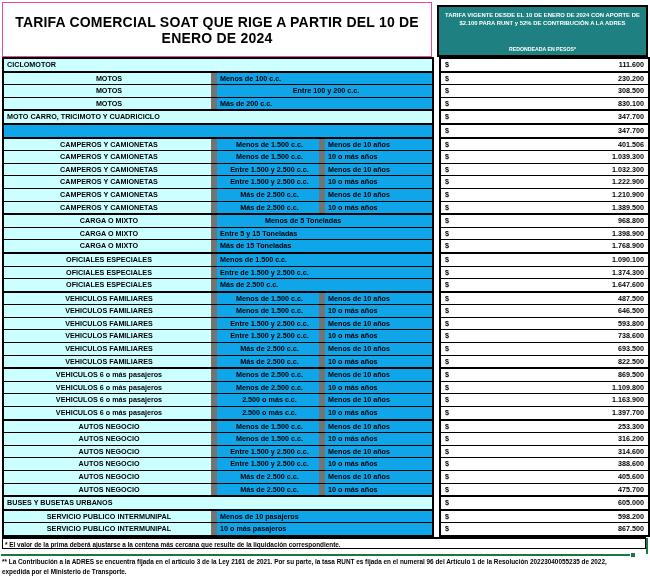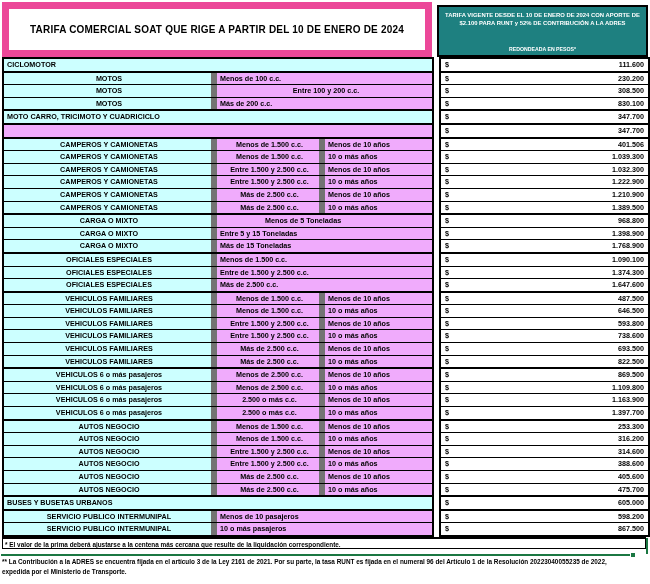--- a/index.html
+++ b/index.html
@@ -1,31 +1,31 @@
 <!DOCTYPE html>
 <html><head>
 <meta charset="utf-8">
 <style>
   html,body{margin:0;padding:0;background:#ffffff;}
   body{width:650px;height:584px;font-family:"Liberation Sans",sans-serif;}
   .sheet{position:relative;width:650px;height:584px;background:#fff;overflow:hidden;}
 
   
   .header{display:flex;align-items:stretch;padding:2px 0 0 2px;height:55px;box-sizing:content-box;}
-  .title-cell{width:430px;border:7px solid #ec4899;box-sizing:border-box;display:flex;align-items:center;justify-content:center;
-    font-weight:bold;font-size:10px;text-align:center;letter-spacing:.2px;background:#fff;}
+  .title-cell{width:430px;border:1px solid #ec4899;box-sizing:border-box;display:flex;align-items:center;justify-content:center;
+    font-weight:bold;font-size:14px;text-align:center;letter-spacing:.2px;background:#fff;}
   .hgap{width:5px;}
   .teal-box{width:211px;box-sizing:border-box;margin-top:3px;background:#1E8080;border:2px solid #000;color:#fff;
     font-weight:bold;text-align:center;display:flex;flex-direction:column;justify-content:space-between;padding:4px 5px 2px 5px;}
   .teal-main{font-size:5.9px;line-height:8px;}
   .teal-sub{font-size:5.2px;line-height:7px;margin-top:2px;}
 
   
   .main{display:flex;margin-left:2px;}
-  .left-stack{width:432px;border:2px solid #000;box-sizing:border-box;background:#f0abfc;}
+  .left-stack{width:432px;border:2px solid #000;box-sizing:border-box;background:#0ea5e9;}
   .vgap{width:5px;}
   .right-stack{width:211px;border:2px solid #000;box-sizing:border-box;background:#fff;}
   .trow{height:11.6px;border-top:1px solid #000;box-sizing:content-box;}
   .left-stack .trow:first-child,.right-stack .trow:first-child{border-top:0;}
   .trow.gs{border-top-width:2px;}
   .lrow{display:grid;grid-template-columns:213px 108px 107px;}
   .cell{font-size:7.2px;font-weight:bold;line-height:11.6px;padding-left:3px;white-space:nowrap;overflow:hidden;box-sizing:border-box;}
   .cat{background:#CCFFFF;}
   .br{border-right:6px solid #737373;text-align:center;}
   .vrow{display:flex;justify-content:space-between;padding:0 4px;font-size:7.2px;font-weight:bold;line-height:11.6px;background:#fff;}

